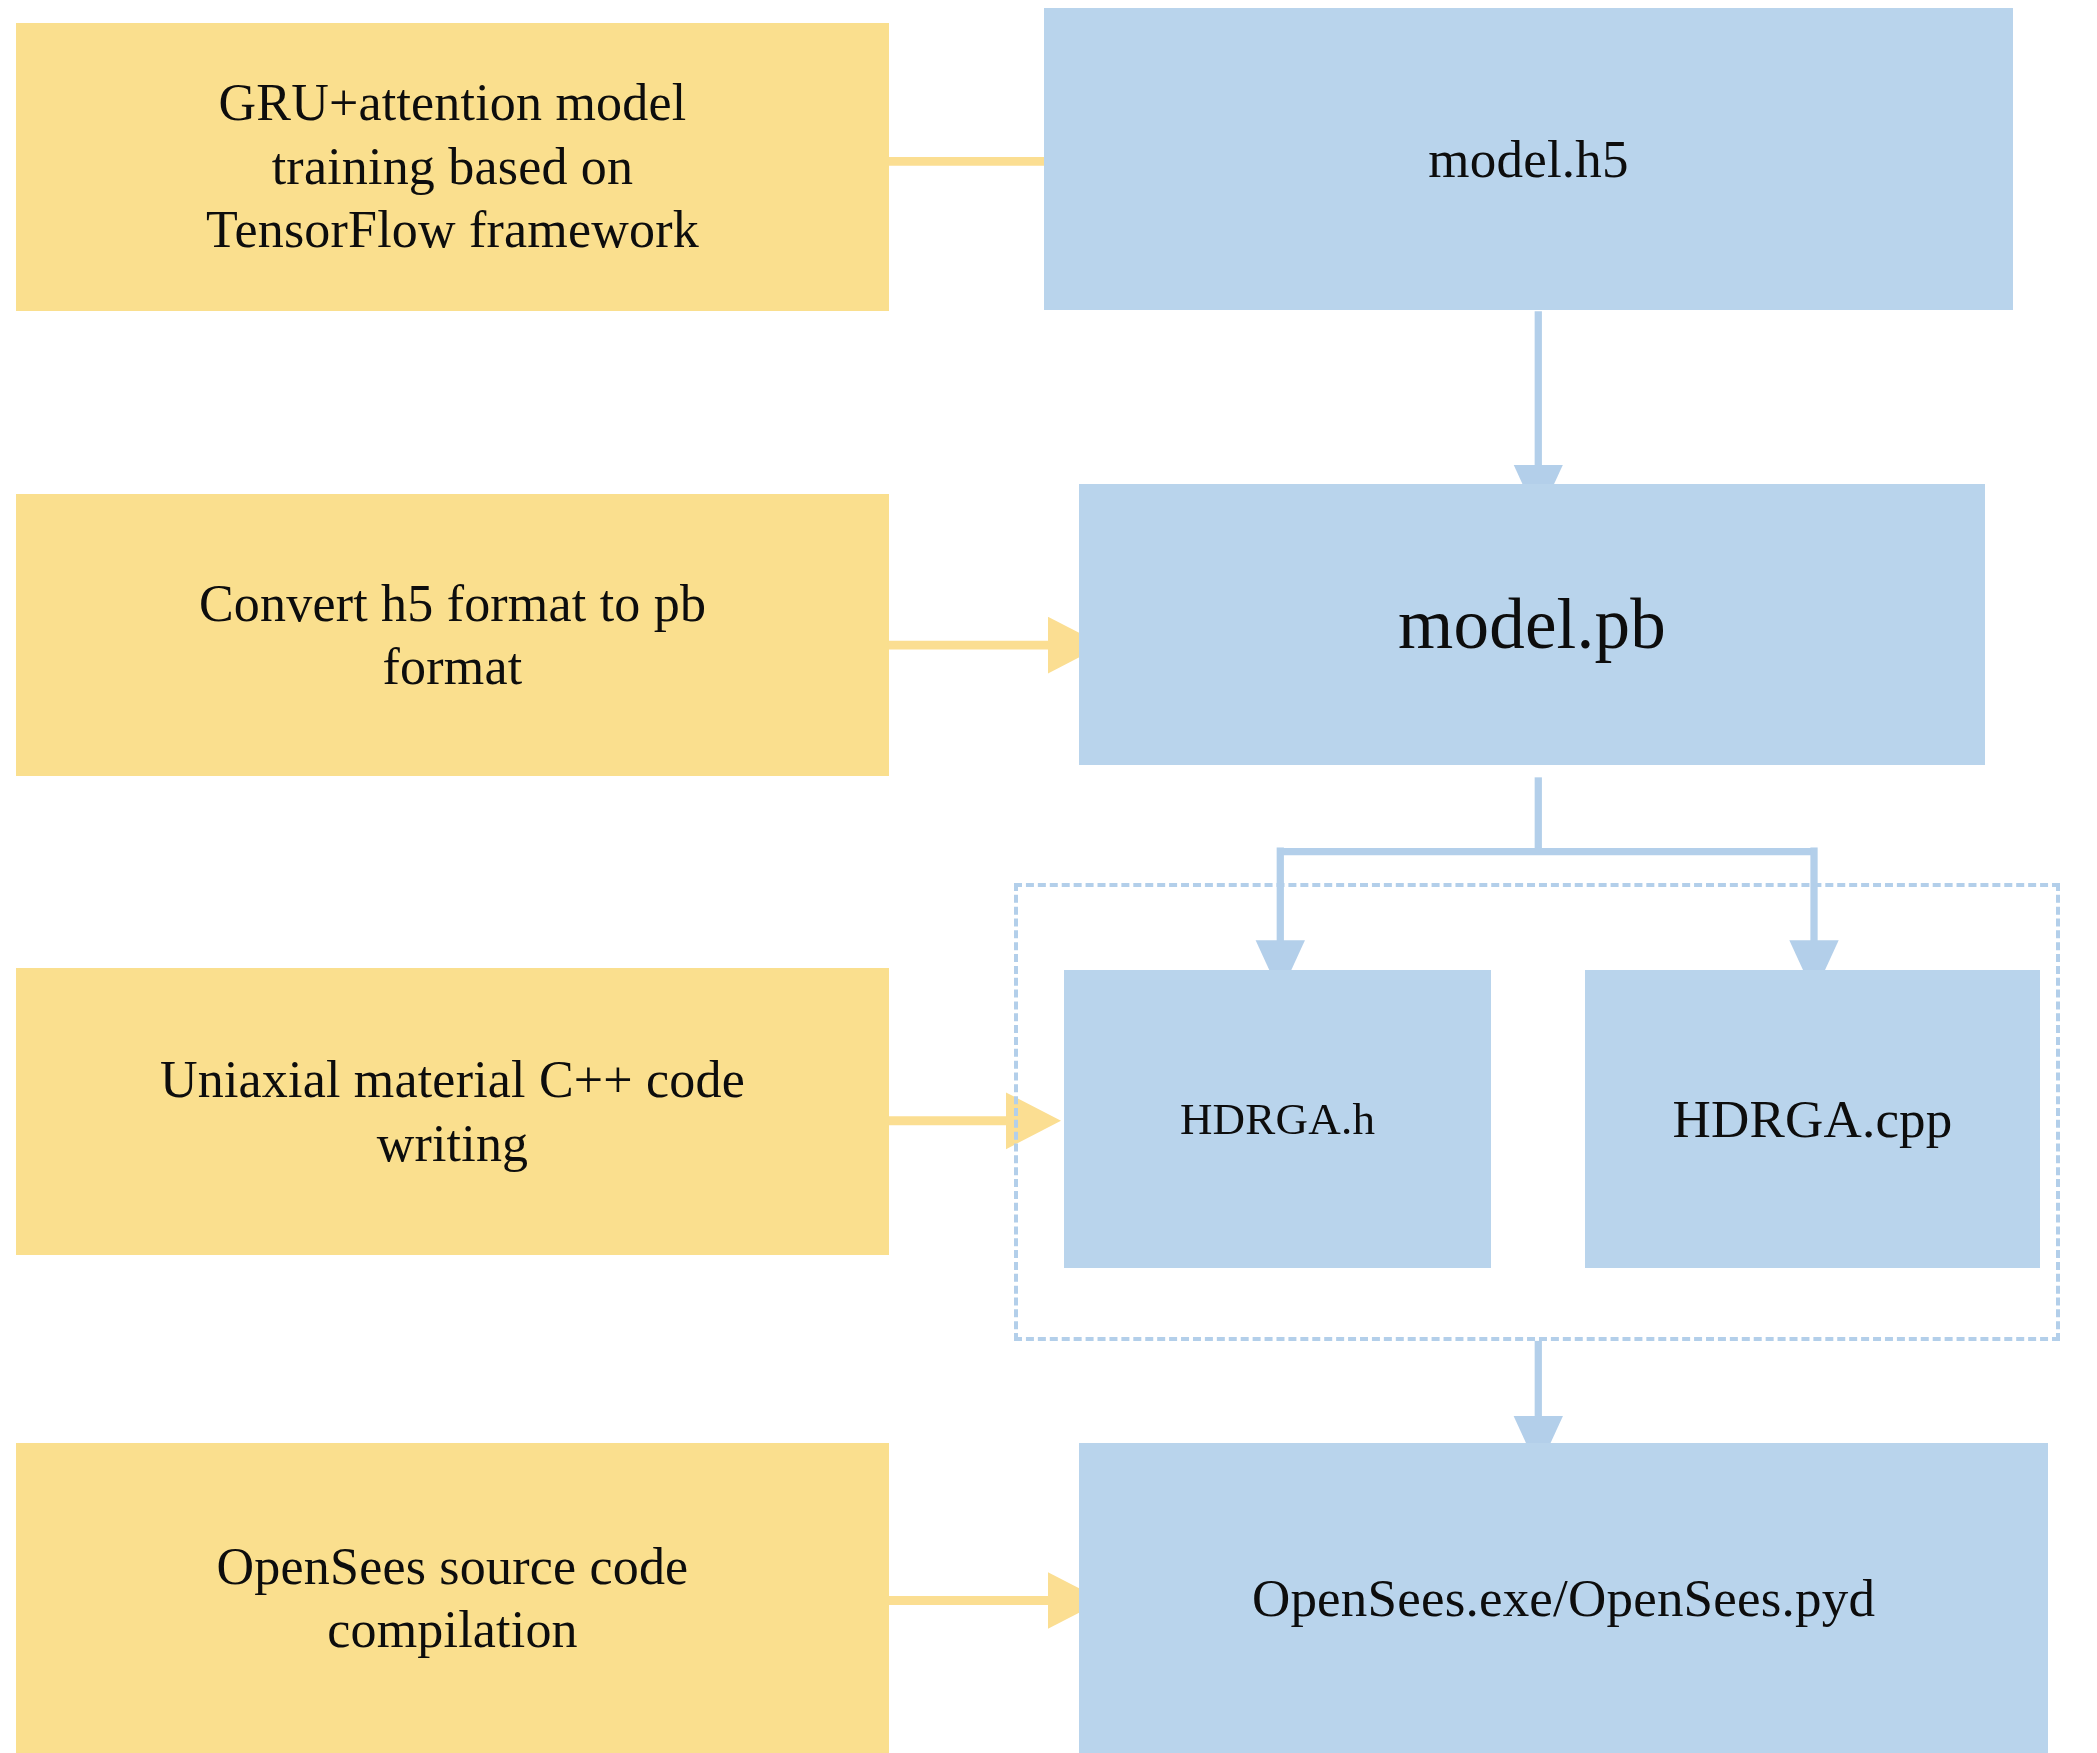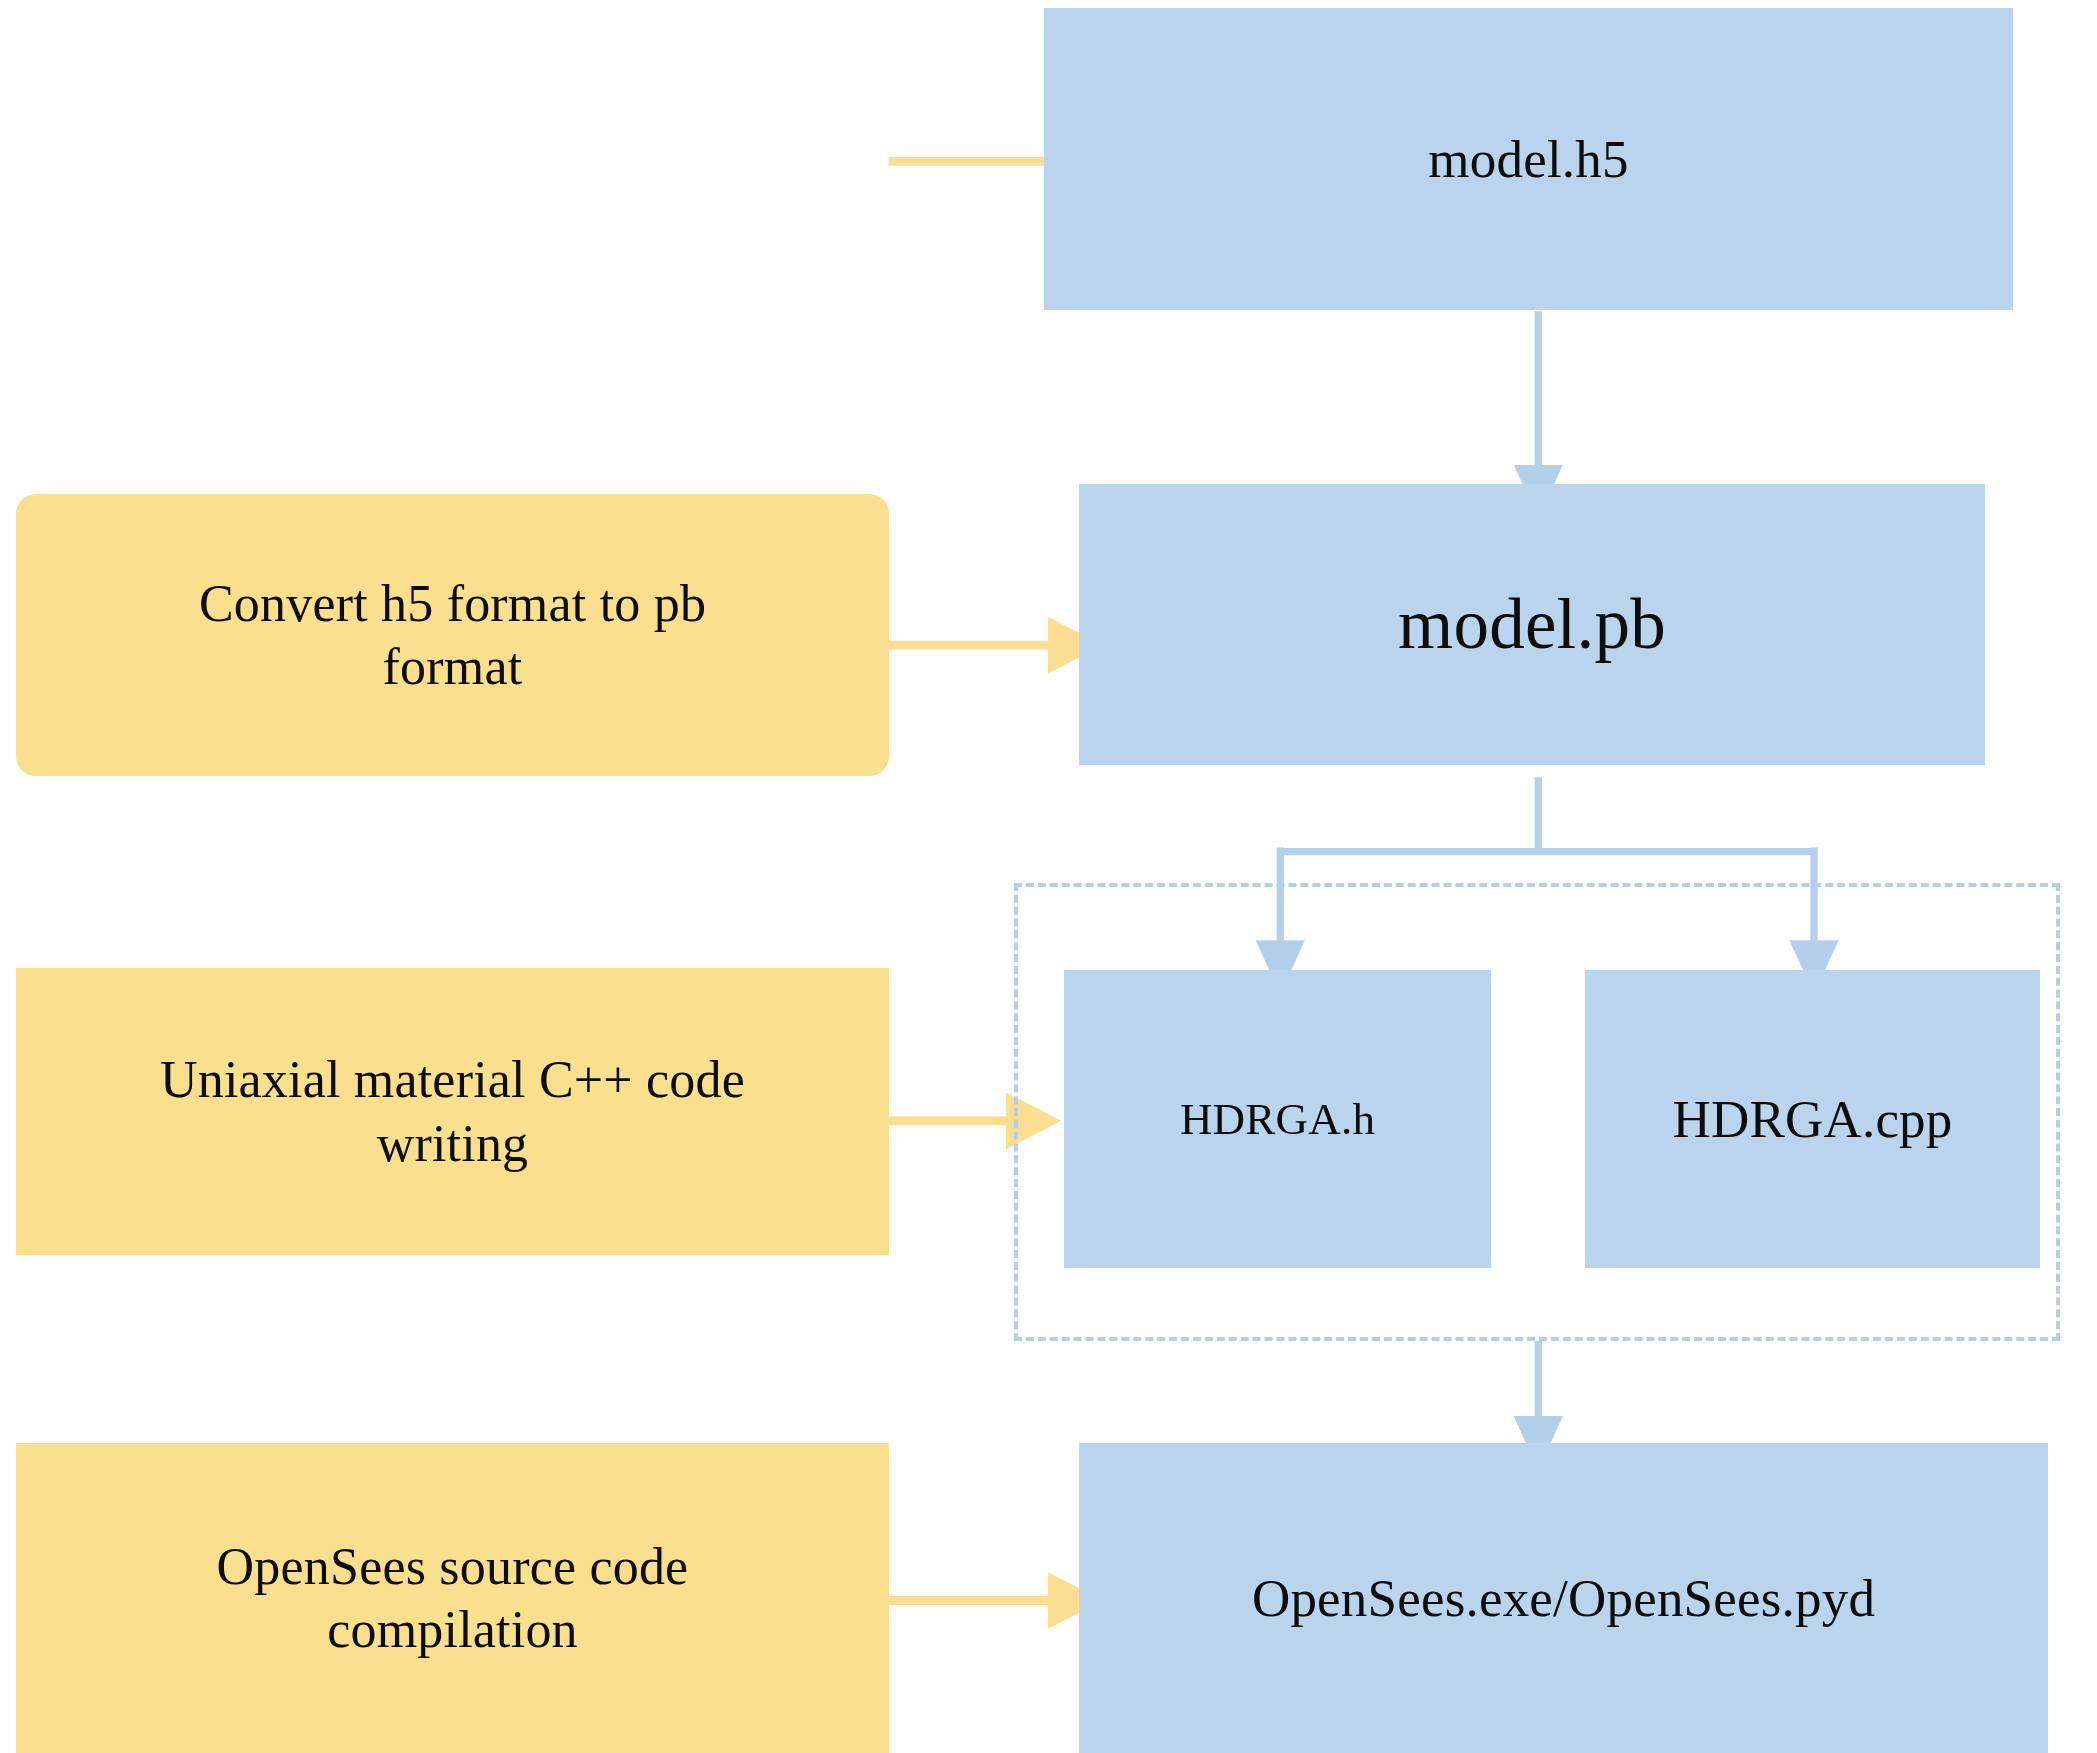--- a/index.html
+++ b/index.html
@@ -78,22 +78,25 @@
       <line x1="2250" y1="1051" x2="2250" y2="1168" stroke="#B3CFEA" stroke-width="9" marker-end="url(#bhead)"></line>
     </g>
 
     <g>
       <line x1="1908" y1="1663" x2="1908" y2="1758" stroke="#B3CFEA" stroke-width="9" marker-end="url(#bhead)"></line>
     </g>
   </svg>
 
   <div class="dashed-group" style="left:1014px;top:883px;width:1046px;height:458px;"></div>
 
+  <div class="box yellow" style="left:16px;top:22.6px;width:873px;height:288px;font-size:52px;padding:0 24px;">GRU+attention model
+training based on
+TensorFlow framework</div>
 
-  <div class="box yellow" style="left:16px;top:494px;width:873px;height:282px;font-size:52px;padding:0 16px;border-radius:20px;">Convert h5 format to pb
+  <div class="box yellow" style="left:16px;top:494px;width:873px;height:282px;font-size:52px;padding:0 16px;">Convert h5 format to pb
 format</div>
 
   <div class="box yellow" style="left:16px;top:968px;width:873px;height:287px;font-size:52px;padding:0 19.4px;">Uniaxial material C++ code
 writing</div>
 
   <div class="box yellow" style="left:16px;top:1443px;width:873px;height:310px;font-size:52px;padding:15px 24px;">OpenSees source code
 compilation</div>
 
   <div class="box blue" style="left:1044px;top:8px;width:969px;height:302px;font-size:53px;">model.h5</div>
 

